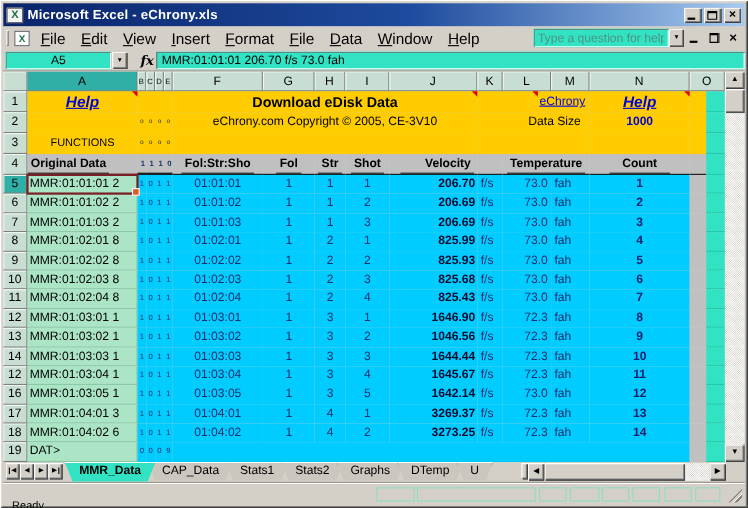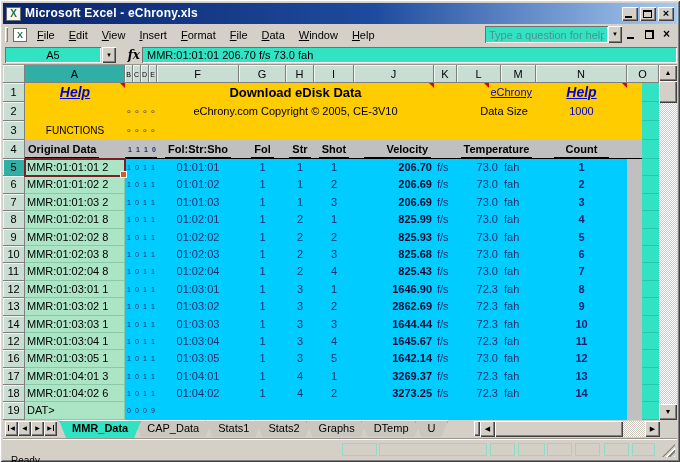--- a/index.html
+++ b/index.html
@@ -33,21 +33,21 @@
   .g-min { position: absolute; left: 3px; bottom: 3px; width: 7px; height: 2px; background: #000; }
   .g-max { position: absolute; left: 3px; top: 3px; width: 9px; height: 8px; border: 1px solid #000; border-top-width: 2px; }
   .g-x { display: block; text-align: center; font: bold 11px/13px "Liberation Sans", sans-serif; }
 
   
   .menubar { position: absolute; left: 0; top: 21px; width: 674px; height: 21px; background: var(--gray); display: flex; align-items: center; }
   .grip { width: 3px; height: 15px; margin: 0 2px 0 2px; box-shadow: inset 1px 1px 0 #fff, inset -1px -1px 0 #808080; }
   .docicon { width: 14px; height: 14px; margin: 0 3px; background: #fff; border: 1px solid #6a6a6a;
              color: #1E7145; font: bold 9px/12px "Liberation Sans", sans-serif; text-align: center; }
   #menu-items { display: flex; }
-  .menu-item { display: inline-block; padding: 3px 7px; font-size: 11px; color: #000; }
+  .menu-item { display: inline-block; padding: 3px 7px; font-size: 14px; color: #000; }
   .menu-item::first-letter { text-decoration: underline; }
   .qwrap { position: absolute; left: 482px; top: 2px; width: 137px; height: 17px; }
   .qinput { position: absolute; left: 0; top: 0; width: 123px; height: 17px; background: var(--teal); border: 0;
             box-shadow: inset 1px 1px 0 #6f6f6f, inset -1px -1px 0 #fff; font: 11px "Liberation Sans", sans-serif; padding: 0 4px; color: #14443a; }
   .qinput::placeholder { color: #4d9482; opacity: 1; }
   .qdrop { position: absolute; right: 0; top: 0; width: 14px; height: 17px; font-size: 6px; line-height: 17px; text-align: center; }
   .winctrl { position: absolute; right: 3px; top: 3px; width: 50px; height: 15px; display: flex; justify-content: space-between; }
   .wc { width: 15px; height: 15px; position: relative; }
   .g-min2 { position: absolute; left: 3px; bottom: 3px; width: 7px; height: 2px; background: #000; }
   .g-restore { position: absolute; left: 3px; top: 3px; width: 9px; height: 9px; }
@@ -81,21 +81,21 @@
   .rb { height: 19px; } .rb .cell { line-height: 19px; }
   .rd { height: 17.4px; } .rd .cell { line-height: 17px; }
   .cell { flex: none; height: 100%; overflow: hidden; white-space: nowrap; font-size: 11px; color: #000; }
   .rowhdr { flex: none; width: 22px; height: 100%; background: var(--ghdr); border-right: 1px solid #7f7f7f; border-bottom: 1px solid #7f7f7f;
             box-shadow: inset 1px 1px 0 #eef6ef; text-align: center; font-size: 11px; line-height: 17px; }
   .rb .rowhdr { line-height: 19px; }
   .rowhdr.active { background: var(--tealsel); }
 
   .ca { width: 100px; } .cbe { width: 8px; } .cbe4 { width: 32px; } .cf { width: 82px; } .cg { width: 47px; }
   .ch { width: 28px; } .ci { width: 40px; } .cj { width: 80px; } .ck { width: 23px; } .cl { width: 44px; }
-  .cm { width: 35px; } .cn { width: 91px; } .csp { width: 15px; } .co { width: 17px; }
+  .cm { width: 35px; } .cn { width: 91px; font-weight: bold; } .csp { width: 15px; } .co { width: 17px; }
   .cfj { width: 277px; } .ckm { width: 102px; } .clm { width: 79px; } .cfn { width: 470px; }
 
   .ylw { background: var(--yellow); }
   .cyan { background: var(--cyan); }
   .green { background: var(--green); border-right: 1px solid #8cc9a8; border-bottom: 1px solid #8cc9a8; padding-left: 2px; }
   .grayc { background: #C0C0C0; }
   .tealc { background: var(--teal); border-bottom: 1px solid #25c9aa; }
   .h4 { background: #C0C0C0; font-weight: bold; }
   .bb { border-bottom: 1px solid #000; }
 
@@ -465,21 +465,21 @@
             <div class="rowhdr">13</div>
             <div class="cell ca green">MMR:01:03:02 1</div>
             <div class="cell cbe cyan tiny">1</div>
             <div class="cell cbe cyan tiny">0</div>
             <div class="cell cbe cyan tiny">1</div>
             <div class="cell cbe cyan tiny">1</div>
             <div class="cell cf cyan navy ctr">01:03:02</div>
             <div class="cell cg cyan navy ctr">1</div>
             <div class="cell ch cyan navy ctr">3</div>
             <div class="cell ci cyan navy ctr">2</div>
-            <div class="cell cj cyan vel">2862.69</div>
+            <div class="cell cj cyan vel">1046.56</div>
             <div class="cell ck cyan navy unit">f/s</div>
             <div class="cell cl cyan navy rt">72.3</div>
             <div class="cell cm cyan navy unit">fah</div>
             <div class="cell cn cyan cnt">9</div>
             <div class="cell csp grayc"></div>
             <div class="cell co tealc"></div>
           </div>
           <div class="grid-row rd">
             <div class="rowhdr">14</div>
             <div class="cell ca green">MMR:01:03:03 1</div>

